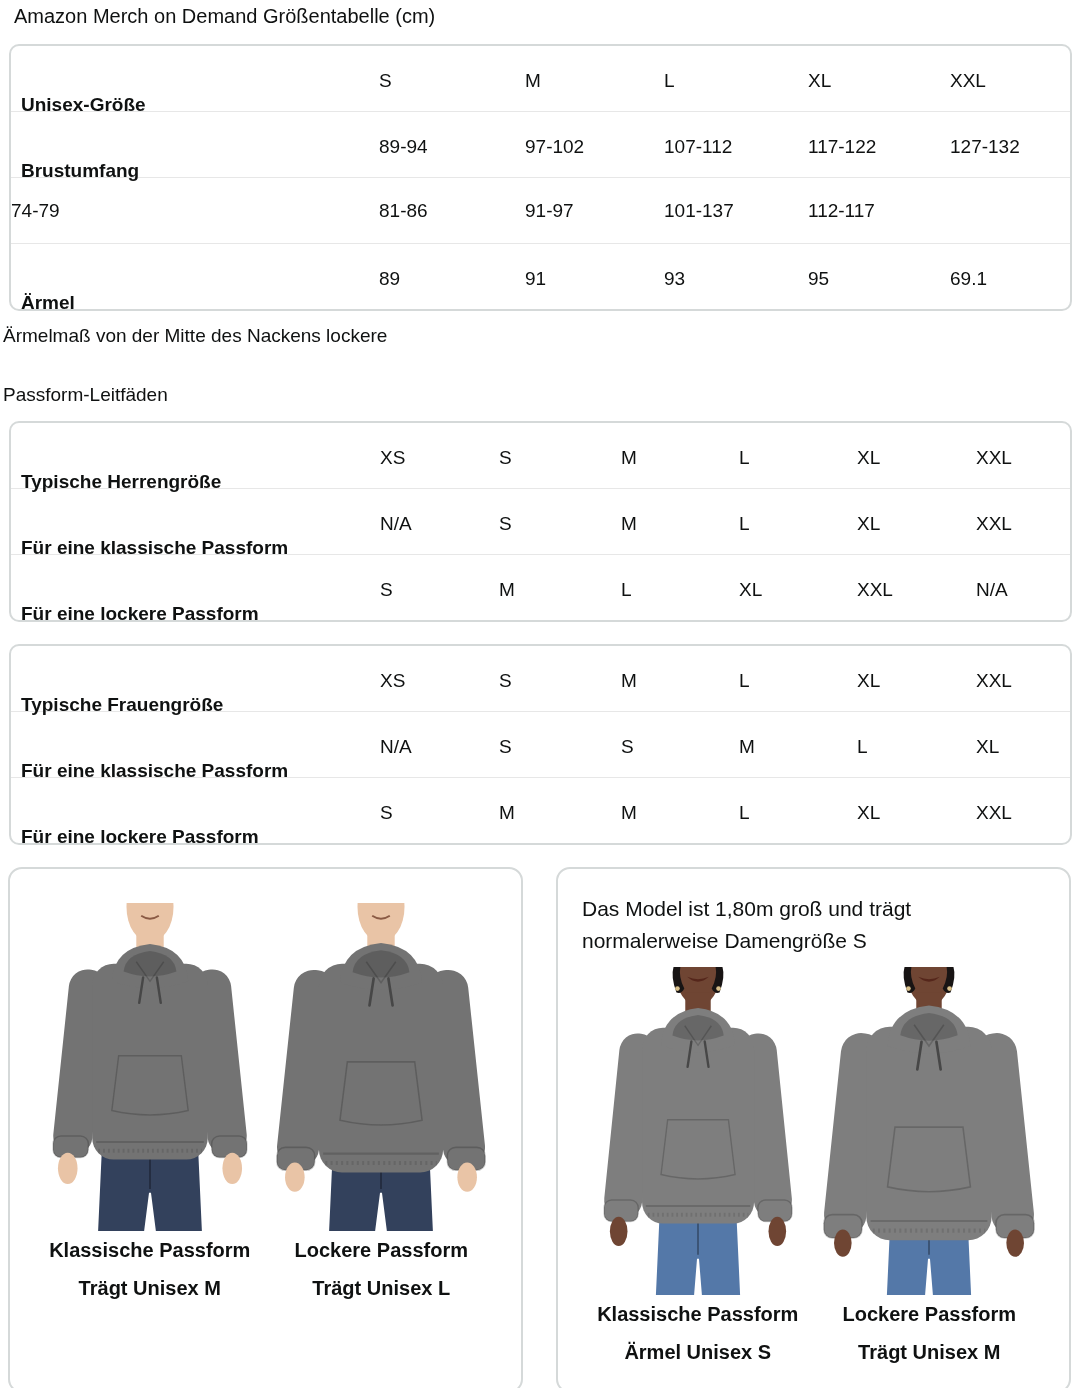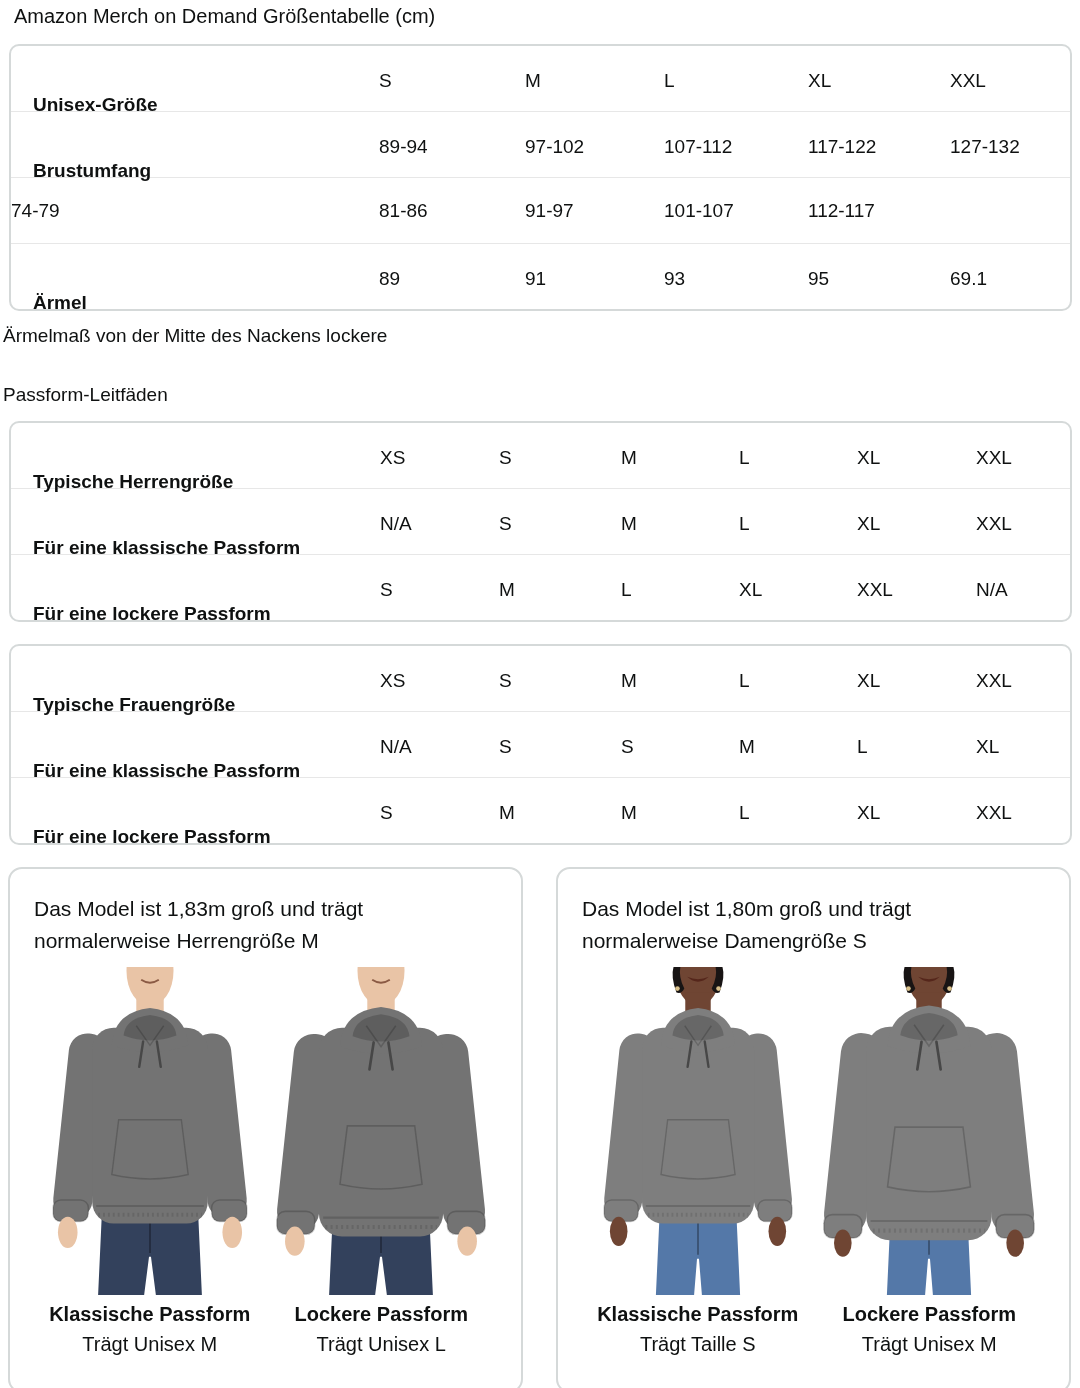--- a/index.html
+++ b/index.html
@@ -15,41 +15,41 @@
   
   .chart-table{
     margin-left:9px;width:1063px;
     border:2px solid var(--table_border,#d5d9d9);
     border-radius:10px;background:#fff;box-sizing:border-box;overflow:hidden;
   }
   .c-row{display:grid;align-items:center;height:65px;font-size:19px;}
   .c-row + .c-row{border-top:1px solid var(--row_divider,#e7e7e7);}
   .t1 .c-row{grid-template-columns:368px 146px 139px 144px 142px 1fr;}
   .t2 .c-row{grid-template-columns:369px 119px 122px 118px 118px 119px 1fr;}
-  .c-label{font-weight:700;padding-left:22px;margin-top:48px;}
+  .c-label{font-weight:700;padding-left:10px;margin-top:48px;}
   .c-val{font-weight:400;}
 
   .sleeve-note{font-size:19px;margin:14px 0 0 3px;}
   .section-title{font-size:19px;margin:37px 0 15px 3px;font-weight:400;}
   .gap22{height:22px;}
 
   
   .cards{display:flex;gap:33px;margin:22px 8px 0 8px;}
   .model-card{
     width:515px;box-sizing:border-box;
     border:2px solid var(--table_border,#d5d9d9);
     border-radius:14px;background:#fff;
     padding:24px 24px 18px 24px;height:526px;
   }
   .card-desc{font-size:21px;line-height:32px;width:440px;margin:0;}
   .fig-row{display:flex;margin-top:10px;}
   .fig-col{flex:1;text-align:center;}
   .fig-col svg{display:block;margin:0 auto;}
   .fit-caption{font-size:20px;font-weight:700;margin-top:8px;}
-  .size-caption{font-size:20px;font-weight:400;margin-top:7px;}
+  .size-caption{font-size:20px;font-weight:700;margin-top:15px;}
 
   
   .fig-m{--skin:var(--skin_male);--hoodie:var(--hoodie_male);--jeans:var(--jeans_male);}
   .fig-f{--skin:var(--skin_female);--hoodie:var(--hoodie_female);--jeans:var(--jeans_female);--hair:var(--hair_female);}
   .skin{fill:var(--skin);}
   .hoodie{fill:var(--hoodie);}
   .jeans{fill:var(--jeans);}
   .hair{fill:var(--hair,#181414);}
   .seam{stroke:#000;opacity:.18;fill:none;stroke-width:1.5;}
   .string{stroke:#474747;stroke-width:2.5;fill:none;stroke-linecap:round;}
@@ -77,21 +77,21 @@
       <div class="c-val">97-102</div>
       <div class="c-val">107-112</div>
       <div class="c-val">117-122</div>
       <div class="c-val">127-132</div>
       <div></div>
     </div>
     <div class="c-row">
       <div class="c-val">74-79</div>
       <div class="c-val">81-86</div>
       <div class="c-val">91-97</div>
-      <div class="c-val">101-107</div>
+      <div class="c-val">101-137</div>
       <div class="c-val">112-117</div>
       <div></div>
     </div>
     <div class="c-row">
       <div class="c-label">Ärmel</div>
       <div class="c-val">89</div>
       <div class="c-val">91</div>
       <div class="c-val">93</div>
       <div class="c-val">95</div>
       <div class="c-val">69.1</div>
@@ -161,21 +161,20 @@
       <div class="c-val">M</div>
       <div class="c-val">L</div>
       <div class="c-val">XL</div>
       <div class="c-val">XXL</div>
     </div>
   </div>
 
   <div class="cards">
 
     <div class="model-card">
-      <p class="card-desc">Das Model ist 1,83m groß und trägt normalerweise Herrengröße M</p>
       <div class="fig-row">
         <div class="fig-col">
           <svg class="fig-m" viewBox="0 0 230 335" width="226" height="328">
             <path class="jeans" d="M66 248 L164 248 L168 335 L121 335 L116 296 L114 296 L109 335 L62 335 Z"></path>
             <path d="M115 250 L115 292" stroke="#000" opacity="0.3" fill="none" stroke-width="2"></path>
             <ellipse class="skin" cx="115" cy="4" rx="24" ry="36"></ellipse>
             <path class="skin" d="M101 26 L129 26 L129 58 Q115 66 101 58 Z"></path>
             <path d="M106 13 Q115 19 124 13" stroke="#8a5a44" stroke-width="2" fill="none"></path>
             <g>
               <rect class="hoodie" x="33" y="68" width="40" height="190" rx="19" transform="rotate(6 53 78)"></rect>
@@ -264,21 +263,21 @@
               <path d="M101 60 L115 80 L129 60" class="seam" stroke-width="2"></path>
               <path class="string" d="M108 76 L104 102"></path>
                 <path class="string" d="M122 76 L126 102"></path>
               <path class="hoodie" d="M83 156 L147 156 L154 212 Q115 221 76 212 Z"></path>
               <path d="M83 156 L147 156 L154 212 Q115 221 76 212 Z" class="seam"></path>
             </g>
             <ellipse class="skin" cx="34" cy="270" rx="9" ry="15"></ellipse>
             <ellipse class="skin" cx="196" cy="270" rx="9" ry="15"></ellipse>
           </svg>
           <div class="fit-caption">Klassische Passform</div>
-          <div class="size-caption">Trägt Taille S</div>
+          <div class="size-caption">Ärmel Unisex S</div>
         </div>
         <div class="fig-col">
           <svg class="fig-f" viewBox="0 0 230 335" width="226" height="328">
             <path class="jeans" d="M76 248 L154 248 L158 335 L119 335 L116 298 L114 298 L111 335 L72 335 Z"></path>
             <path d="M115 250 L115 294" stroke="#000" opacity="0.3" fill="none" stroke-width="2"></path>
             <ellipse class="skin" cx="115" cy="4" rx="23" ry="36"></ellipse>
             <path class="skin" d="M102 26 L128 26 L128 58 Q115 66 102 58 Z"></path>
             <path class="hair" d="M90 0 Q87 10 93 26 Q98 28 101 22 Q95 10 97 0 Z"></path>
             <path class="hair" d="M140 0 Q143 10 137 26 Q132 28 129 22 Q135 10 133 0 Z"></path>
             <circle cx="94" cy="22" r="2.4" fill="#d9c08a"></circle>

